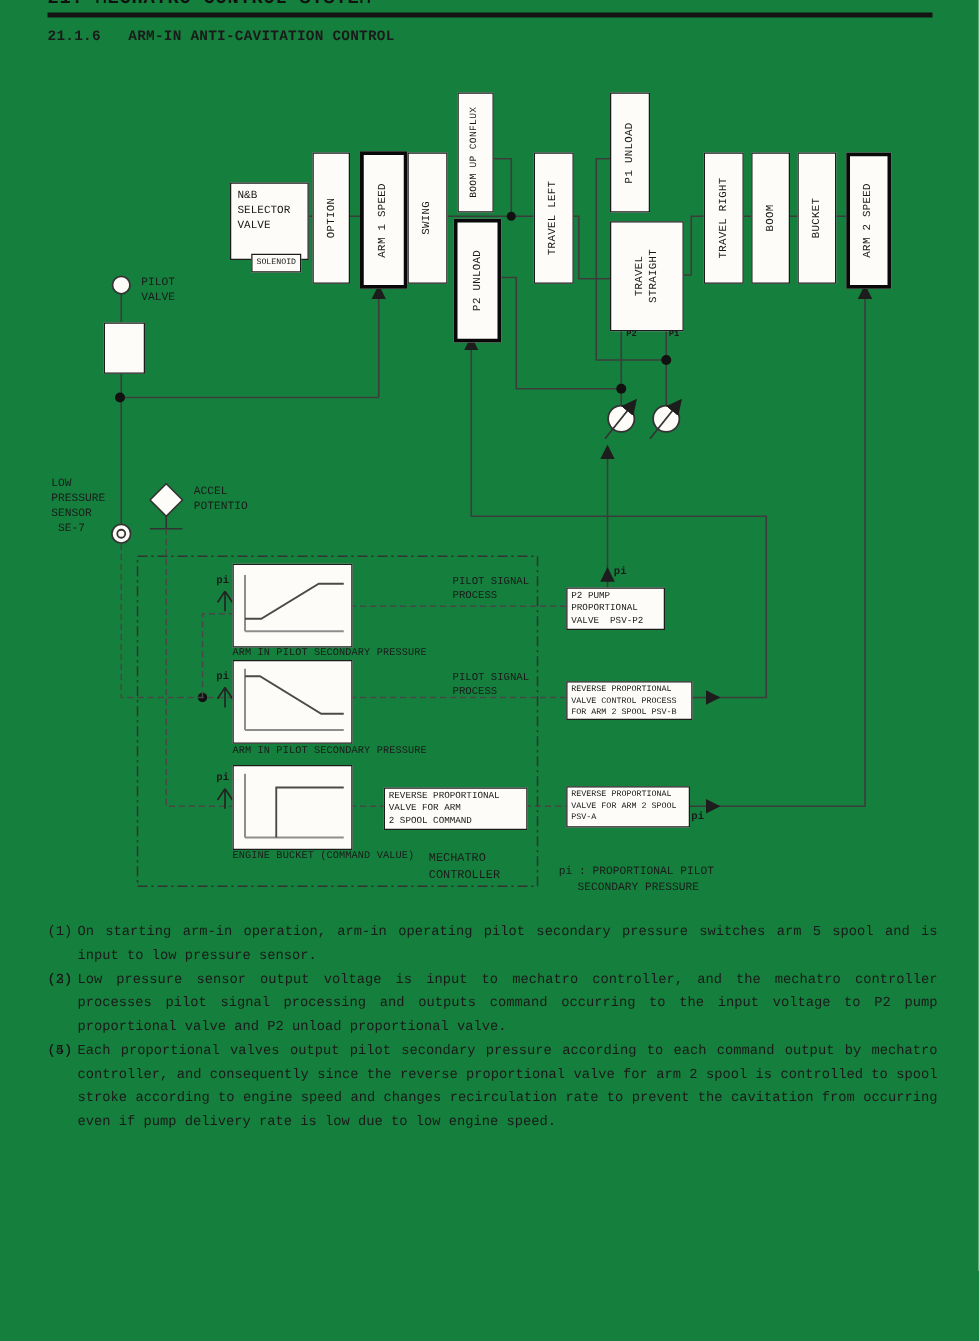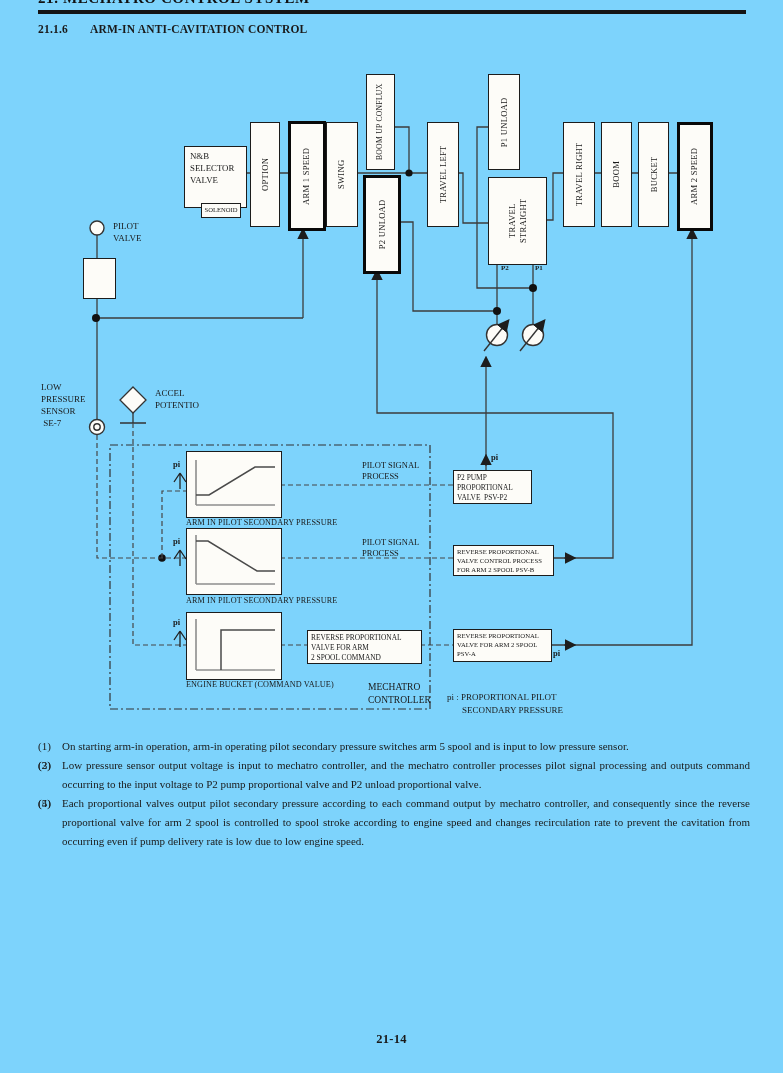--- a/index.html
+++ b/index.html
@@ -1,17 +1,17 @@
 <!DOCTYPE html>
 <html><head>
 <meta charset="utf-8">
 <style>
   html,body{margin:0;padding:0;background:#e8e8e8;}
-  .page{position:relative;width:783px;height:1073px;background:#7dd3fc;overflow:hidden;
-        font-family:Liberation Serif, serif;color:#1a1a1a;}
+  .page{position:relative;width:783px;height:1073px;background:#15803d;overflow:hidden;
+        font-family:Liberation Mono, monospace;color:#1a1a1a;}
   .abs{position:absolute;}
   
   .clipped-title{top:-10px;left:38px;font-size:15px;font-weight:bold;letter-spacing:.6px;color:#111;}
   .rule{top:10px;left:38px;width:708px;height:3.5px;background:#141414;}
   .sec-head{top:23px;left:38px;font-size:11.5px;font-weight:bold;letter-spacing:.2px;}
   .sec-head .num{margin-right:22px;}
   
   .diagram{top:60px;left:0;width:783px;height:668px;}
   .vbox{border:1.4px solid #1c1c1c;background:#fdfcf8;display:flex;align-items:center;justify-content:center;}
   .vbox.thick{border:3.2px solid #090909;}
@@ -208,21 +208,21 @@
     <div class="abs pi" style="left:491px;top:392px">pi</div>
     <div class="abs pi" style="left:553px;top:588px">pi</div>
 
     <div class="abs txt" style="left:362px;top:400px;font-size:8.5px">PILOT SIGNAL
 PROCESS</div>
     <div class="abs txt" style="left:362px;top:477px;font-size:8.5px">PILOT SIGNAL
 PROCESS</div>
     <div class="abs lblbox" style="left:307px;top:570px;width:107px;height:28px">REVERSE PROPORTIONAL
 VALVE FOR ARM
 2 SPOOL COMMAND</div>
-    <div class="abs txt" style="left:368px;top:621px;font-size:9.5px">MECHATRO
+    <div class="abs txt" style="left:343px;top:621px;font-size:9.5px">MECHATRO
 CONTROLLER</div>
 
     <div class="abs lblbox" style="left:453px;top:410px;width:71px;height:28px">P2 PUMP
 PROPORTIONAL
 VALVE  PSV-P2</div>
     <div class="abs lblbox tiny" style="left:453px;top:485px;width:93px;height:25px">REVERSE PROPORTIONAL
 VALVE CONTROL PROCESS
 FOR ARM 2 SPOOL PSV-B</div>
     <div class="abs lblbox tiny" style="left:453px;top:569px;width:91px;height:27px">REVERSE PROPORTIONAL
 VALVE FOR ARM 2 SPOOL
@@ -233,14 +233,13 @@
   </div>
 
   <div class="abs paras">
     <div class="para"><span class="pnum">(1)</span><span>On starting arm-in operation, arm-in operating pilot secondary pressure switches arm 5 spool and is input to low pressure sensor.</span></div>
     <div class="para"><span class="pnum">(2)</span></div>
     <div class="para"><span class="pnum">(3)</span><span>Low pressure sensor output voltage is input to mechatro controller, and the mechatro controller processes pilot signal processing and outputs command occurring to the input voltage to P2 pump proportional valve and P2 unload proportional valve.</span></div>
     <div class="para"><span class="pnum">(4)</span></div>
     <div class="para"><span class="pnum">(5)</span><span>Each proportional valves output pilot secondary pressure according to each command output by mechatro controller, and consequently since the reverse proportional valve for arm 2 spool is controlled to spool stroke according to engine speed and changes recirculation rate to prevent the cavitation from occurring even if pump delivery rate is low due to low engine speed.</span></div>
   </div>
 
-  <div class="abs pageno">21-14</div>
 </div>
 
 </body></html>

